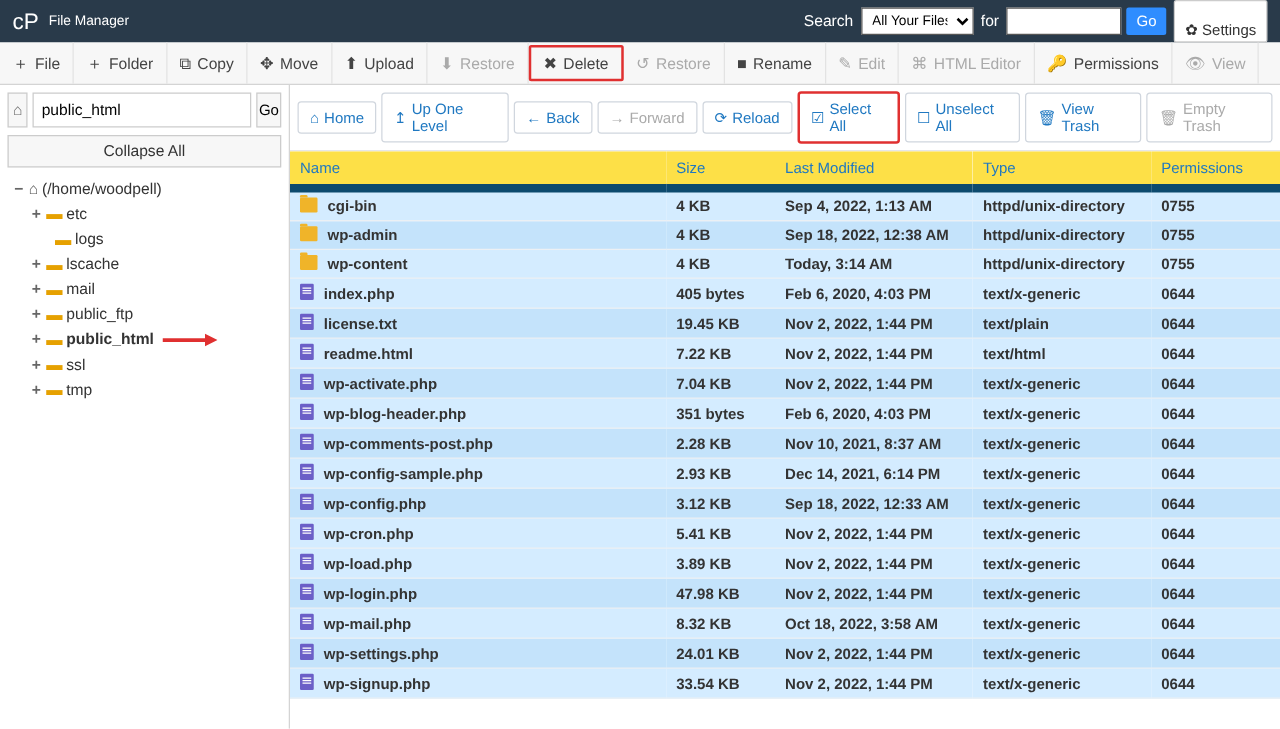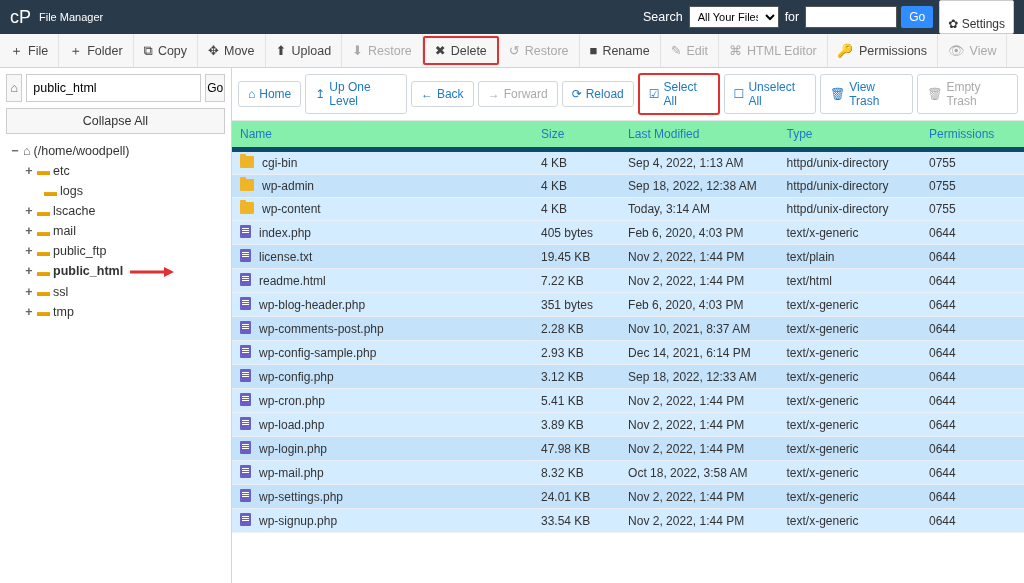--- a/index.html
+++ b/index.html
@@ -37,23 +37,23 @@
   .arrow { display:inline-block; margin-left:4px;}
   .arrow svg { vertical-align:middle;}
   
   .content { flex:1; display:flex; flex-direction:column; overflow:hidden;}
   .nav2 { padding:5px 6px; display:flex; gap:4px; align-items:center; border-bottom:1px solid #e6e6e6;}
   .nav2 .b { border:1px solid #d0d6de; border-radius:3px; padding:5px 9px; font-size:12px; color:#1f78c1; background:#fff; cursor:pointer; display:flex; align-items:center; gap:4px;}
   .nav2 .b.dis { color:#aaa;}
   .nav2 .b.hl { border:2px solid #e03030;}
   .tablewrap { flex:1; overflow-y:auto;}
   table { width:100%; border-collapse:collapse; font-size:12px;}
-  thead th { text-align:left; font-weight:normal; color:#1f78c1; padding:6px 8px; border-bottom:5px solid #0c4a6e; background:#86efac; position:sticky; top:0;}
+  thead th { text-align:left; font-weight:normal; color:#1f78c1; padding:6px 8px; border-bottom:7px solid #0c4a6e; background:#fde047; position:sticky; top:0;}
   tbody td { padding:4px 8px; border-bottom:1px solid #ecf0f4;}
-  tbody tr.sel { background:#d4ecff;}
+  tbody tr.sel { background:#d4ecff;font-weight:bold;}
   tbody tr.sel.alt { background:#c4e3fb;}
   .fic { display:inline-block; width:14px; height:12px; margin-right:8px; vertical-align:-1px;}
   .fic.folder { background:#f0b429; border-radius:1px; position:relative;}
   .fic.folder::before{content:"";position:absolute;top:-2px;left:0;width:6px;height:2px;background:#f0b429;border-radius:1px 1px 0 0;}
   .fic.file { background:#6b5fc7; border-radius:1px; width:11px; height:13px; position:relative;}
   .fic.file::after{content:"";position:absolute;left:2px;top:3px;width:7px;height:1px;background:#fff;box-shadow:0 2px 0 #fff,0 4px 0 #fff;}
   
   .tablewrap::-webkit-scrollbar{width:10px;}
   .tablewrap::-webkit-scrollbar-thumb{background:#c4c9cf;border-radius:5px;}
 </style>
@@ -273,20 +273,27 @@
               <td>text/plain</td>
               <td>0644</td>
             </tr>
             <tr class="sel">
               <td><span class="fic file"></span>readme.html</td>
               <td>7.22 KB</td>
               <td>Nov 2, 2022, 1:44 PM</td>
               <td>text/html</td>
               <td>0644</td>
             </tr>
+            <tr class="sel alt">
+              <td><span class="fic file"></span>wp-activate.php</td>
+              <td>7.04 KB</td>
+              <td>Nov 2, 2022, 1:44 PM</td>
+              <td>text/x-generic</td>
+              <td>0644</td>
+            </tr>
             <tr class="sel">
               <td><span class="fic file"></span>wp-blog-header.php</td>
               <td>351 bytes</td>
               <td>Feb 6, 2020, 4:03 PM</td>
               <td>text/x-generic</td>
               <td>0644</td>
             </tr>
             <tr class="sel alt">
               <td><span class="fic file"></span>wp-comments-post.php</td>
               <td>2.28 KB</td>

